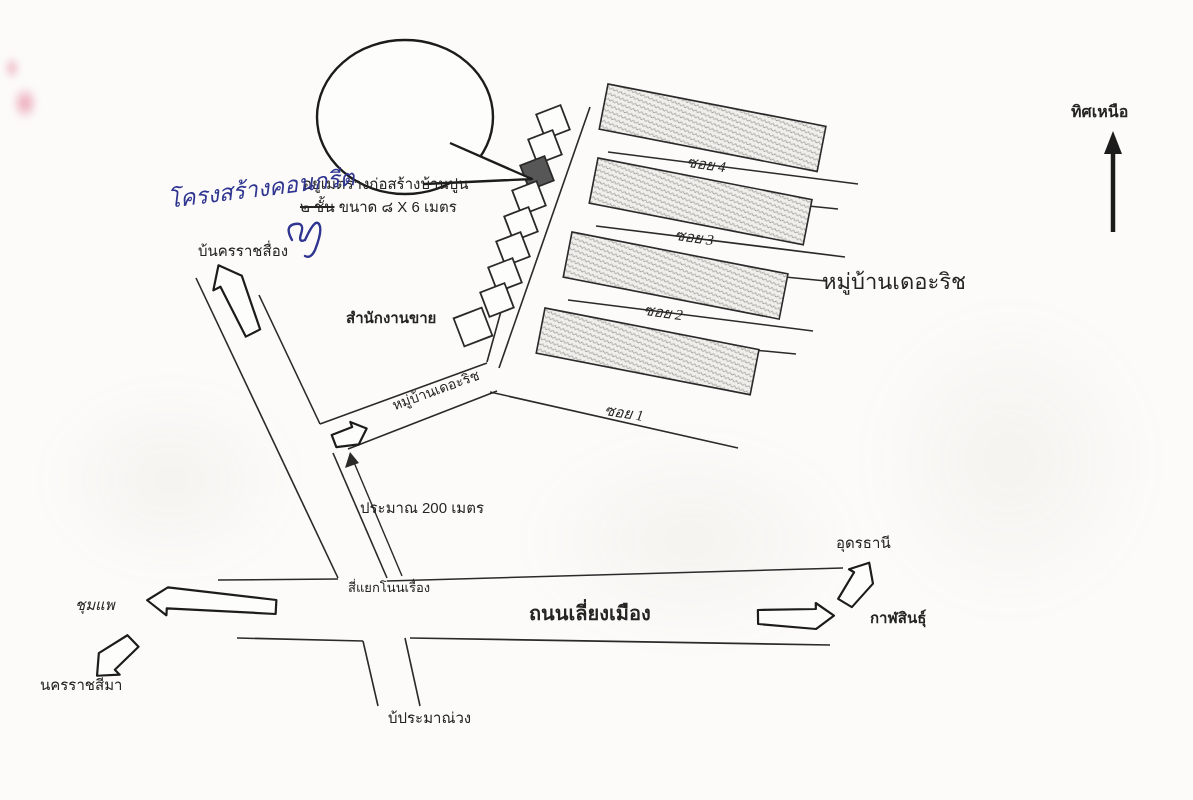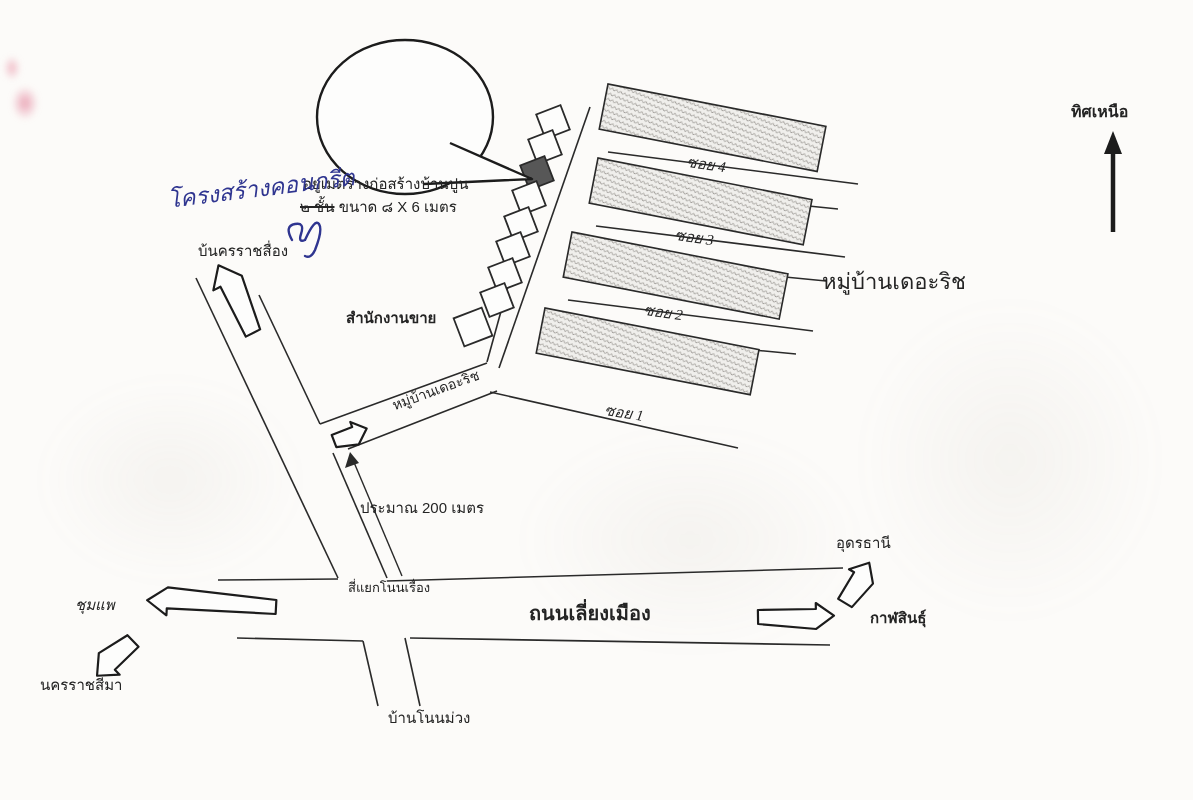--- a/index.html
+++ b/index.html
@@ -154,15 +154,15 @@
 
   <div class="lbl med" style="left:360px;top:499px;">ประมาณ 200 เมตร</div>
 
   <div class="lbl small" style="left:348px;top:580px;">สี่แยกโนนเรื่อง</div>
   <div class="lbl bold" style="left:505px;top:601px;font-size:20px;margin-left:24px;">ถนนเลี่ยงเมือง</div>
 
   <div class="lbl med" style="left:75px;top:596px;font-style:italic;">ชุมแพ</div>
   <div class="lbl med" style="left:40px;top:678px;font-family:Liberation Mono, monospace;">นครราชสีมา</div>
   <div class="lbl med" style="left:836px;top:534px;">อุดรธานี</div>
   <div class="lbl med" style="left:870px;top:609px;font-weight:bold;">กาฬสินธุ์</div>
-  <div class="lbl med" style="left:388px;top:709px;">บ้านโนนม่วง</div>
+  <div class="lbl med" style="left:388px;top:709px;">บ้ประมาณ่วง</div>
 
 </div>
 
 </body></html>

